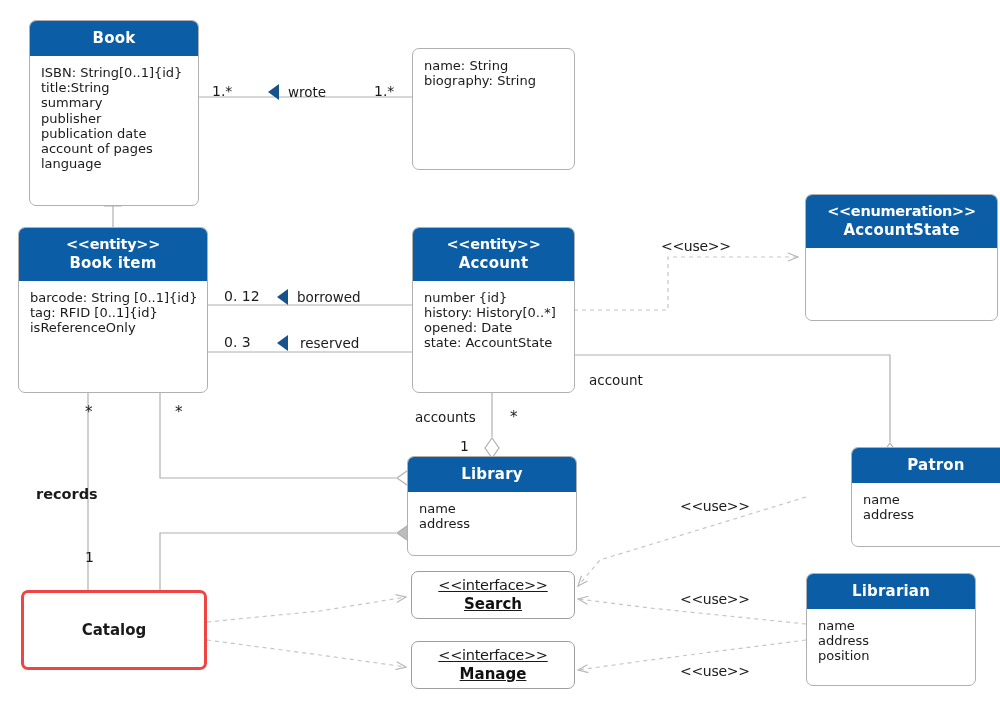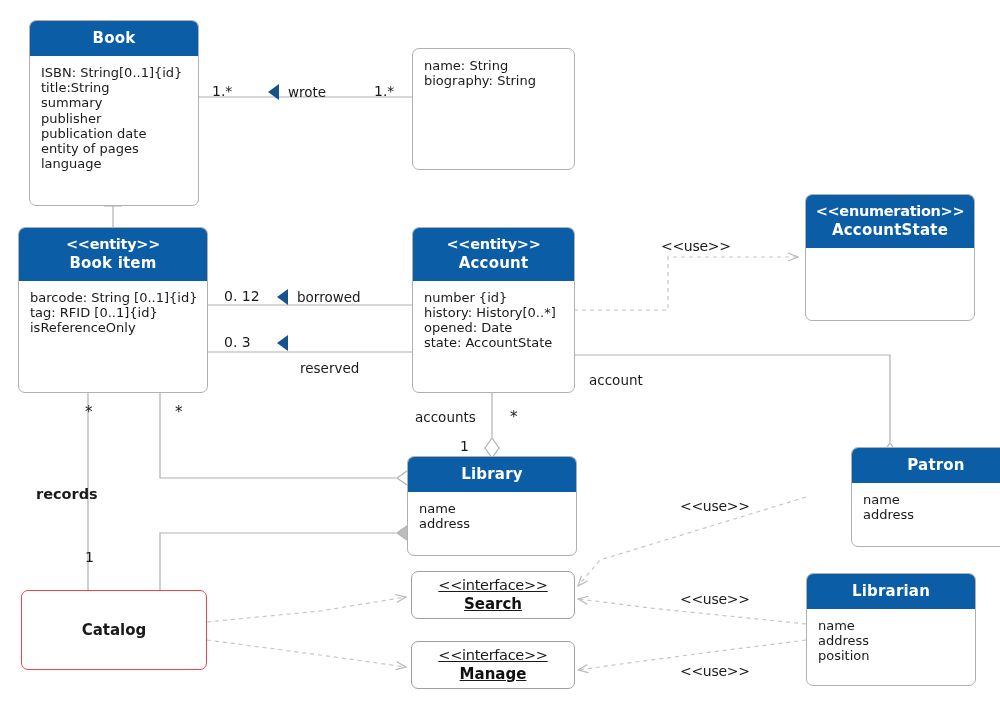--- a/index.html
+++ b/index.html
@@ -45,21 +45,21 @@
     line-height:1.16;
     color:#1a1a1a;
   }
   .uml-body .attr{display:block;white-space:nowrap;}
 
   
   .plain-box{
     position:absolute;
     box-sizing:border-box;
     background:#ffffff;
-    border:1px solid #ef4444;
+    border:3px solid #ef4444;
     border-radius:7px;
     display:flex;
     align-items:center;
     justify-content:center;
     font-weight:bold;
     font-size:15px;
     z-index:5;
   }
   .iface-box{
     position:absolute;
@@ -146,21 +146,21 @@
   <div class="uml-box" style="left:29px;top:20px;width:170px;height:186px;">
     <div class="uml-head">
       <span class="nm">Book</span>
     </div>
     <div class="uml-body">
       <span class="attr">ISBN: String[0..1]{id}</span>
       <span class="attr">title:String</span>
       <span class="attr">summary</span>
       <span class="attr">publisher</span>
       <span class="attr">publication date</span>
-      <span class="attr">entity of pages</span>
+      <span class="attr">account of pages</span>
       <span class="attr">language</span>
     </div>
   </div>
 
   <div class="uml-box" style="left:412px;top:48px;width:163px;height:122px;">
     <div class="uml-body">
       <span class="attr">name: String</span>
       <span class="attr">biography: String</span>
     </div>
   </div>
@@ -183,21 +183,21 @@
       <span class="nm">Account</span>
     </div>
     <div class="uml-body">
       <span class="attr">number {id}</span>
       <span class="attr">history: History[0..*]</span>
       <span class="attr">opened: Date</span>
       <span class="attr">state: AccountState</span>
     </div>
   </div>
 
-  <div class="uml-box" style="left:805px;top:194px;width:170px;height:127px;">
+  <div class="uml-box" style="left:805px;top:194px;width:193px;height:127px;">
     <div class="uml-head">
       <span class="stereo">&lt;&lt;enumeration&gt;&gt;</span>
       <span class="nm">AccountState</span>
     </div>
   </div>
 
   <div class="uml-box" style="left:407px;top:456px;width:170px;height:100px;">
     <div class="uml-head">
       <span class="nm">Library</span>
     </div>
@@ -252,21 +252,21 @@
   <span class="lbl mult" style="left:224px;top:288px;">0. 12</span>
   <span style="position:absolute;left:277px;top:289px;width:0;height:0;z-index:6;
                border-top:8px solid transparent;border-bottom:8px solid transparent;
                border-right:11px solid #16528c;"></span>
   <span class="lbl" style="left:297px;top:289px;">borrowed</span>
 
   <span class="lbl mult" style="left:224px;top:334px;">0. 3</span>
   <span style="position:absolute;left:277px;top:335px;width:0;height:0;z-index:6;
                border-top:8px solid transparent;border-bottom:8px solid transparent;
                border-right:11px solid #16528c;"></span>
-  <span class="lbl" style="left:300px;top:335px;margin-top:25px;">reserved</span>
+  <span class="lbl" style="left:300px;top:335px;">reserved</span>
 
   <span class="lbl stereo-lbl" style="left:661px;top:226px;">&lt;&lt;use&gt;&gt;</span>
 
   <span class="lbl" style="left:589px;top:372px;">account</span>
 
   <span class="lbl" style="left:415px;top:409px;">accounts</span>
   <span class="lbl big-star" style="left:510px;top:408px;">*</span>
   <span class="lbl mult" style="left:460px;top:438px;">1</span>
 
   <span class="lbl big-star" style="left:85px;top:403px;">*</span>

